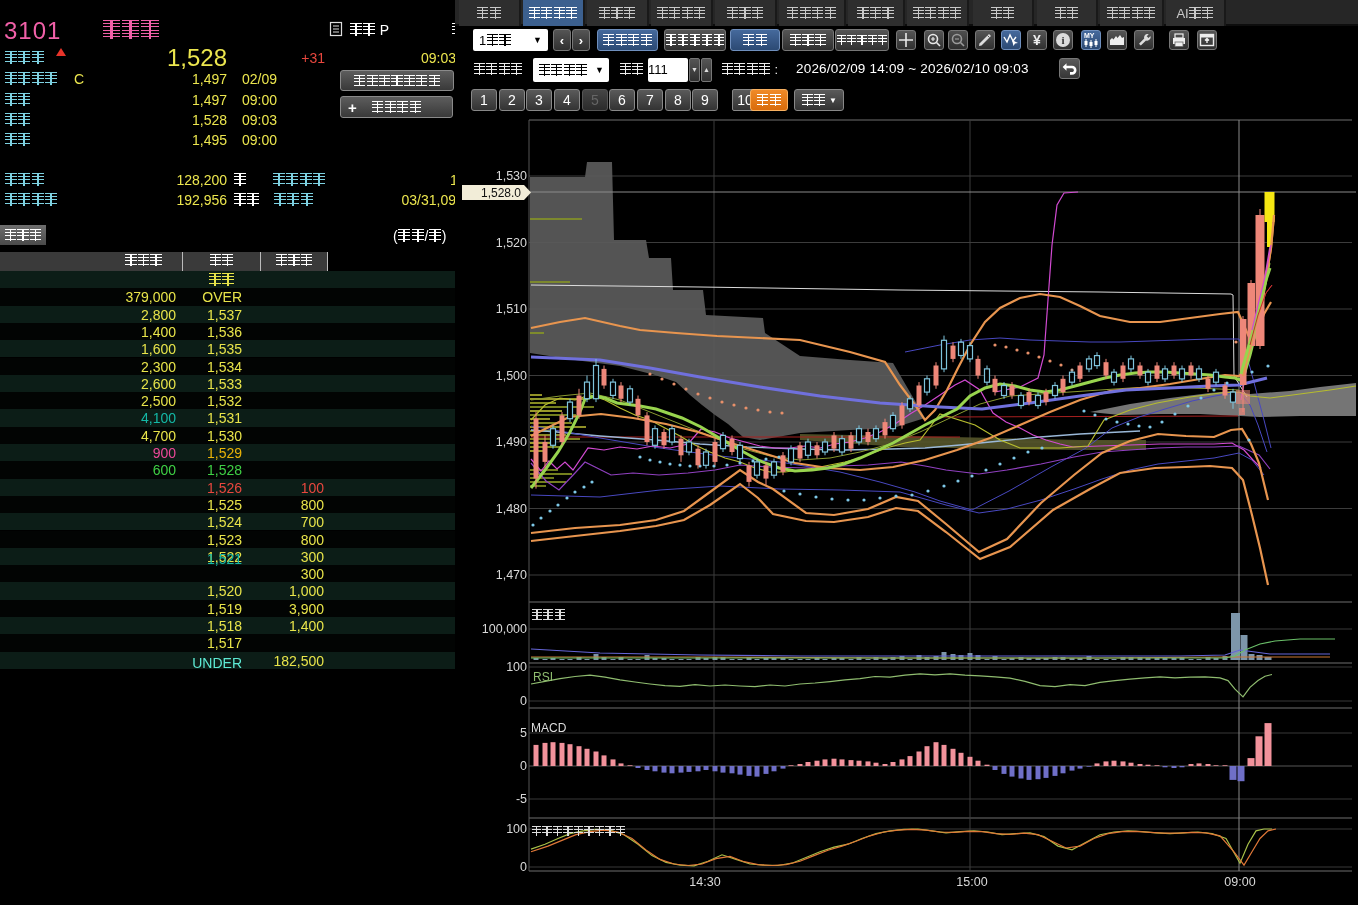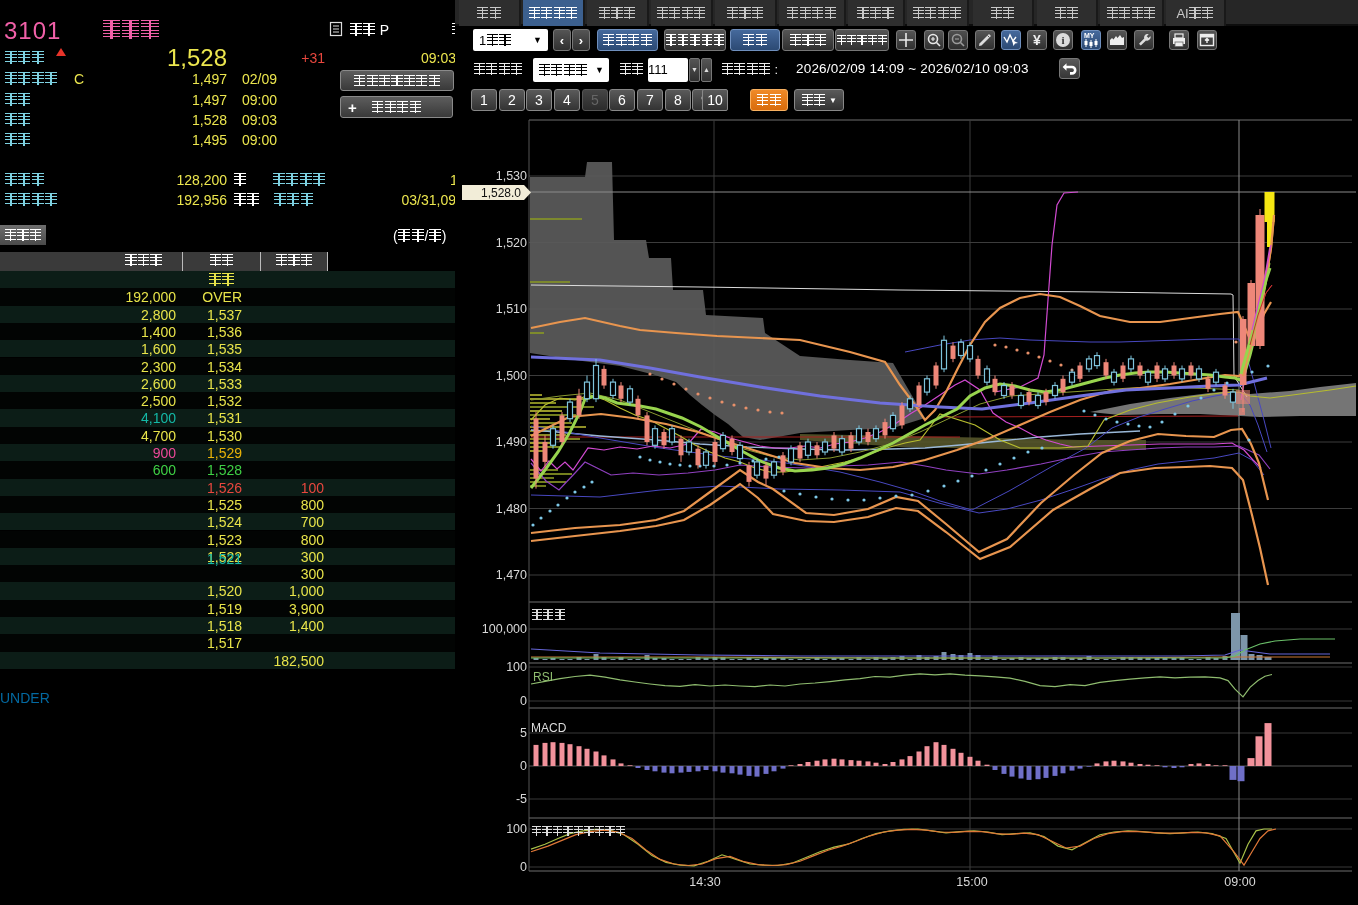--- a/index.html
+++ b/index.html
@@ -84,21 +84,21 @@
     <div class="ab" style="left:182px;top:252px;width:1px;height:19px;background:#bbb"></div>
     <div class="ab" style="left:260px;top:252px;width:1px;height:19px;background:#bbb"></div>
     <div class="ab" style="left:327px;top:252px;width:1px;height:19px;background:#bbb"></div>
     <div class="ab wh" style="left:104px;top:253px;width:79px;text-align:center;font-size:13px"><i class="k"></i><i class="k"></i><i class="k"></i></div>
     <div class="ab wh" style="left:183px;top:253px;width:77px;text-align:center;font-size:13px"><i class="k"></i><i class="k"></i></div>
     <div class="ab wh" style="left:261px;top:253px;width:66px;text-align:center;font-size:13px"><i class="k"></i><i class="k"></i><i class="k"></i></div>
     <div class="ab" style="left:0;top:271.0px;width:455px;height:17.3px;background:#0c1d17"></div>
     <div class="ab" style="left:183px;top:272.0px;width:77px;text-align:center;font-size:14px;color:#e8e44a"><i class="k"></i><i class="k"></i></div>
     <div class="ab" style="left:0;top:288.3px;width:455px;height:17.3px;background:#020403"></div>
     <div class="ab" style="left:0;top:289.3px;width:242px;text-align:right;font-size:14px;color:#e8e44a">OVER</div>
-    <div class="ab" style="left:0;top:289.3px;width:176px;text-align:right;font-size:14px;color:#e8e44a">192,000</div>
+    <div class="ab" style="left:0;top:289.3px;width:176px;text-align:right;font-size:14px;color:#e8e44a">379,000</div>
     <div class="ab" style="left:0;top:305.6px;width:455px;height:17.3px;background:#0c1d17"></div>
     <div class="ab" style="left:0;top:306.6px;width:242px;text-align:right;font-size:14px;color:#e8e44a">1,537</div>
     <div class="ab" style="left:0;top:306.6px;width:176px;text-align:right;font-size:14px;color:#e8e44a">2,800</div>
     <div class="ab" style="left:0;top:322.9px;width:455px;height:17.3px;background:#020403"></div>
     <div class="ab" style="left:0;top:323.9px;width:242px;text-align:right;font-size:14px;color:#e8e44a">1,536</div>
     <div class="ab" style="left:0;top:323.9px;width:176px;text-align:right;font-size:14px;color:#e8e44a">1,400</div>
     <div class="ab" style="left:0;top:340.2px;width:455px;height:17.3px;background:#0c1d17"></div>
     <div class="ab" style="left:0;top:341.2px;width:242px;text-align:right;font-size:14px;color:#e8e44a">1,535</div>
     <div class="ab" style="left:0;top:341.2px;width:176px;text-align:right;font-size:14px;color:#e8e44a">1,600</div>
     <div class="ab" style="left:0;top:357.5px;width:455px;height:17.3px;background:#020403"></div>
@@ -145,21 +145,21 @@
     <div class="ab" style="left:0;top:583.4px;width:324px;text-align:right;font-size:14px;color:#e8e44a">1,000</div>
     <div class="ab" style="left:0;top:599.7px;width:455px;height:17.3px;background:#020403"></div>
     <div class="ab" style="left:0;top:600.7px;width:242px;text-align:right;font-size:14px;color:#e8e44a">1,519</div>
     <div class="ab" style="left:0;top:600.7px;width:324px;text-align:right;font-size:14px;color:#e8e44a">3,900</div>
     <div class="ab" style="left:0;top:617.0px;width:455px;height:17.3px;background:#0c1d17"></div>
     <div class="ab" style="left:0;top:618.0px;width:242px;text-align:right;font-size:14px;color:#e8e44a">1,518</div>
     <div class="ab" style="left:0;top:618.0px;width:324px;text-align:right;font-size:14px;color:#e8e44a">1,400</div>
     <div class="ab" style="left:0;top:634.3px;width:455px;height:17.3px;background:#020403"></div>
     <div class="ab" style="left:0;top:635.3px;width:242px;text-align:right;font-size:14px;color:#e8e44a">1,517</div>
     <div class="ab" style="left:0;top:651.6px;width:455px;height:17.3px;background:#0c1d17"></div>
-    <div class="ab" style="left:0;top:690px;width:242px;font-size:14px;color:#0369a1">UNDER</div>
+    <div class="ab" style="left:0;top:655px;width:242px;text-align:right;font-size:14px;color:#5eead4">UNDER</div>
     <div class="ab" style="left:0;top:652.6px;width:324px;text-align:right;font-size:14px;color:#e8e44a">182,500</div>
   </div>
 <div class="ab" style="left:455px;top:0;width:2px;height:905px;background:#4a4a4a"></div>
 <div id="rp">
     <div class="ab" style="left:0;top:0;width:903px;height:26px;background:#262626;border-bottom:2px solid #0d0d0d"></div>
     <div class="ab" style="left:4px;top:0;width:62px;height:26px;background:#2e2e2e;color:#c9c9c9;font-size:13px;display:flex;align-items:center;justify-content:center;border-right:2px solid #191919">
       <i class="k"></i>
       <i class="k"></i>
     </div>
     <div class="ab" style="left:68px;top:0;width:62px;height:26px;background:#3c608f;color:#fff;font-size:13px;display:flex;align-items:center;justify-content:center;border-right:2px solid #191919">
@@ -328,21 +328,21 @@
         </svg></div>
       <div class="ab" style="left:16px;top:89px;width:26px;height:22px;background:linear-gradient(#5a5a5a,#333);border:1px solid #888;border-radius:3px;color:#fff;font-size:14px;display:flex;align-items:center;justify-content:center">1</div>
       <div class="ab" style="left:44px;top:89px;width:26px;height:22px;background:linear-gradient(#5a5a5a,#333);border:1px solid #888;border-radius:3px;color:#fff;font-size:14px;display:flex;align-items:center;justify-content:center">2</div>
       <div class="ab" style="left:71px;top:89px;width:26px;height:22px;background:linear-gradient(#5a5a5a,#333);border:1px solid #888;border-radius:3px;color:#fff;font-size:14px;display:flex;align-items:center;justify-content:center">3</div>
       <div class="ab" style="left:99px;top:89px;width:26px;height:22px;background:linear-gradient(#5a5a5a,#333);border:1px solid #888;border-radius:3px;color:#fff;font-size:14px;display:flex;align-items:center;justify-content:center">4</div>
       <div class="ab" style="left:127px;top:89px;width:26px;height:22px;background:linear-gradient(#454545,#2b2b2b);border:1px solid #555;border-radius:3px;color:#666;font-size:14px;display:flex;align-items:center;justify-content:center">5</div>
       <div class="ab" style="left:154px;top:89px;width:26px;height:22px;background:linear-gradient(#5a5a5a,#333);border:1px solid #888;border-radius:3px;color:#fff;font-size:14px;display:flex;align-items:center;justify-content:center">6</div>
       <div class="ab" style="left:182px;top:89px;width:26px;height:22px;background:linear-gradient(#5a5a5a,#333);border:1px solid #888;border-radius:3px;color:#fff;font-size:14px;display:flex;align-items:center;justify-content:center">7</div>
       <div class="ab" style="left:210px;top:89px;width:26px;height:22px;background:linear-gradient(#5a5a5a,#333);border:1px solid #888;border-radius:3px;color:#fff;font-size:14px;display:flex;align-items:center;justify-content:center">8</div>
       <div class="ab" style="left:237px;top:89px;width:26px;height:22px;background:linear-gradient(#5a5a5a,#333);border:1px solid #888;border-radius:3px;color:#fff;font-size:14px;display:flex;align-items:center;justify-content:center">9</div>
-      <div class="ab" style="left:247px;top:89px;width:26px;height:22px;background:linear-gradient(#5a5a5a,#333);border:1px solid #888;border-radius:2px;color:#fff;font-size:14px;display:flex;align-items:center;justify-content:center">10</div>
+      <div class="ab" style="left:277px;top:89px;width:26px;height:22px;background:linear-gradient(#5a5a5a,#333);border:1px solid #888;border-radius:2px;color:#fff;font-size:14px;display:flex;align-items:center;justify-content:center">10</div>
       <div class="ab" style="left:295px;top:89px;width:38px;height:22px;background:linear-gradient(#f08a28,#d96c0c);border:1px solid #f7b060;border-radius:3px;color:#fff;font-size:13px;display:flex;align-items:center;justify-content:center">
         <i class="k"></i>
         <i class="k"></i>
       </div>
       <div class="ab" style="left:339px;top:89px;width:50px;height:22px;background:linear-gradient(#5a5a5a,#333);border:1px solid #888;border-radius:3px;color:#fff;font-size:13px;display:flex;align-items:center;justify-content:center">
         <i class="k"></i>
         <i class="k"></i>
         <span style="font-size:8px;margin-left:3px">▼</span>
       </div>
     </div>

